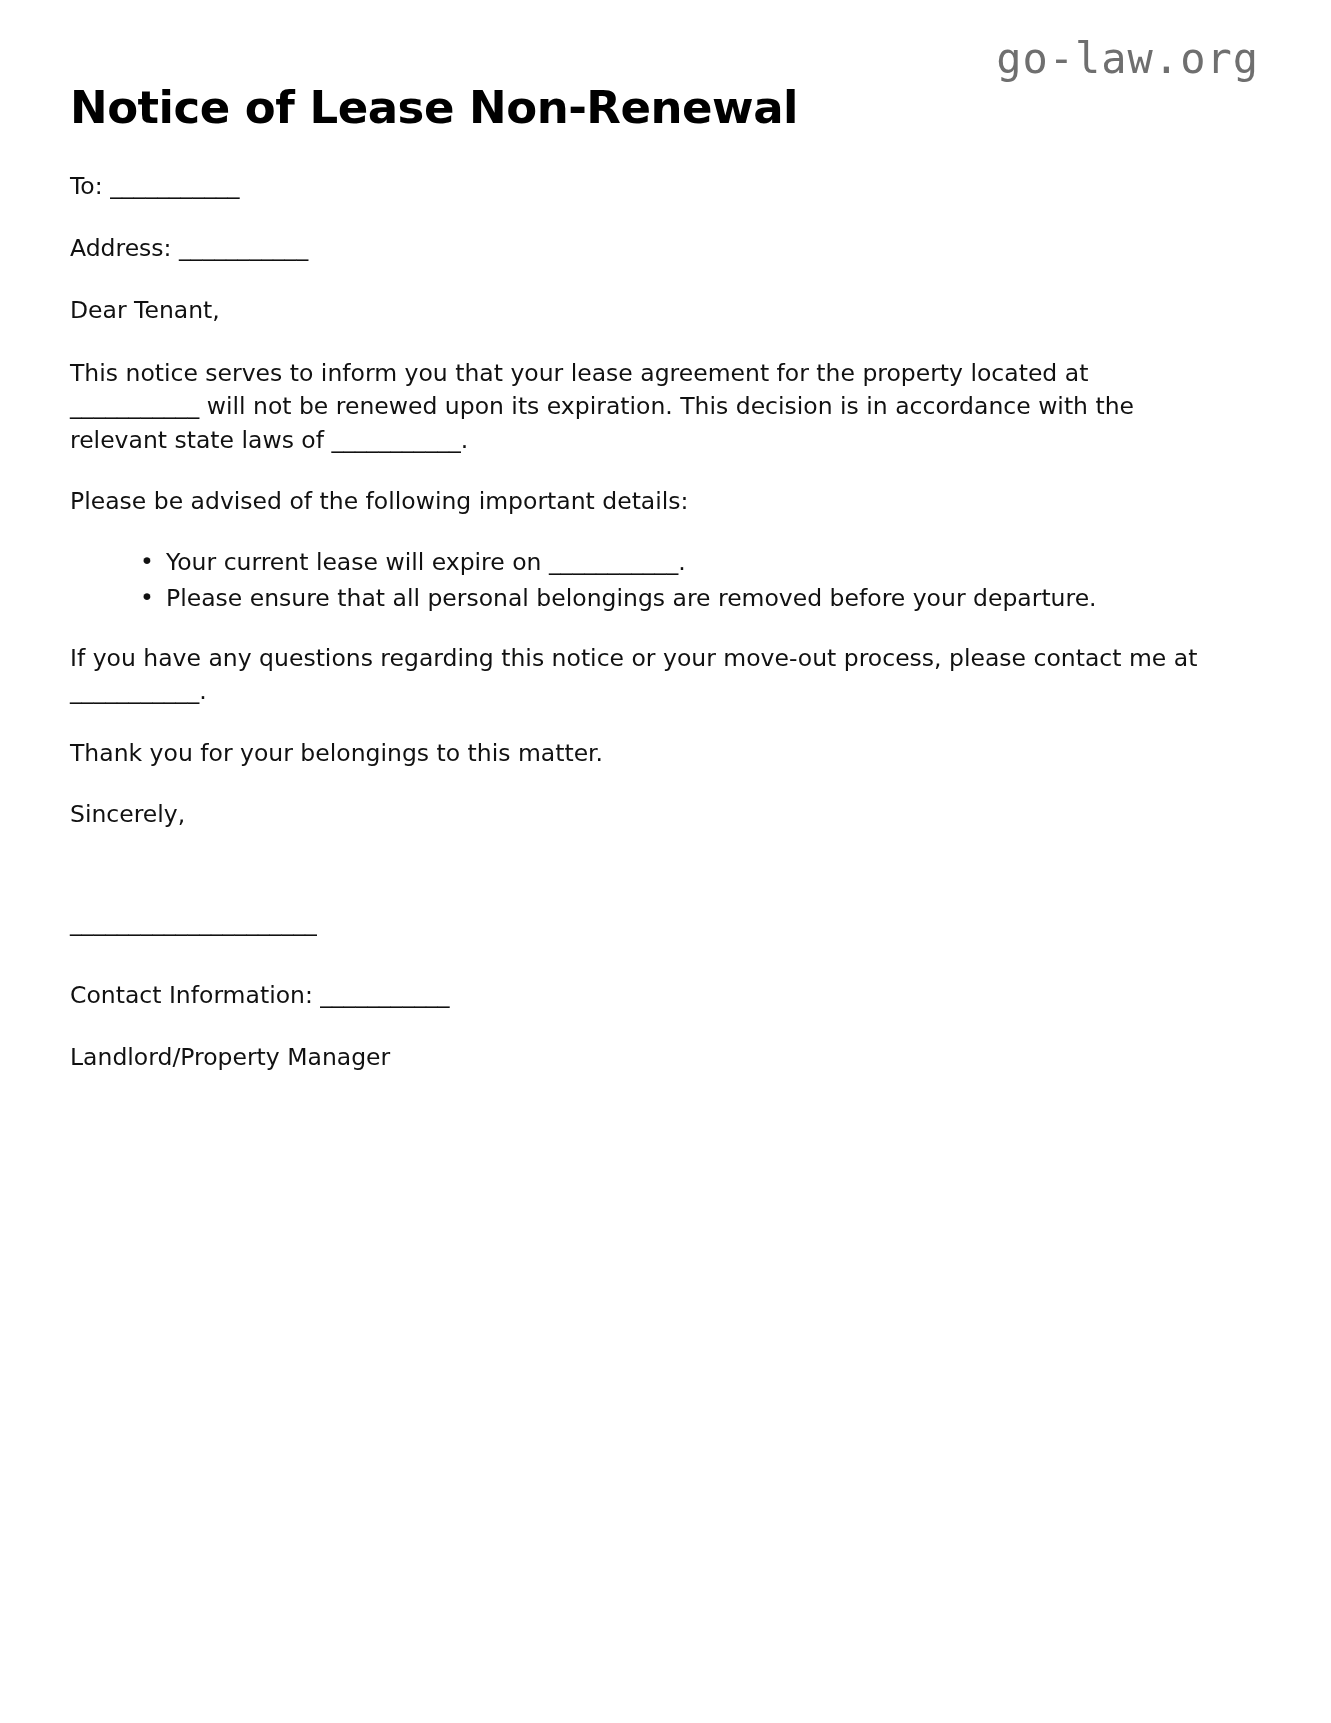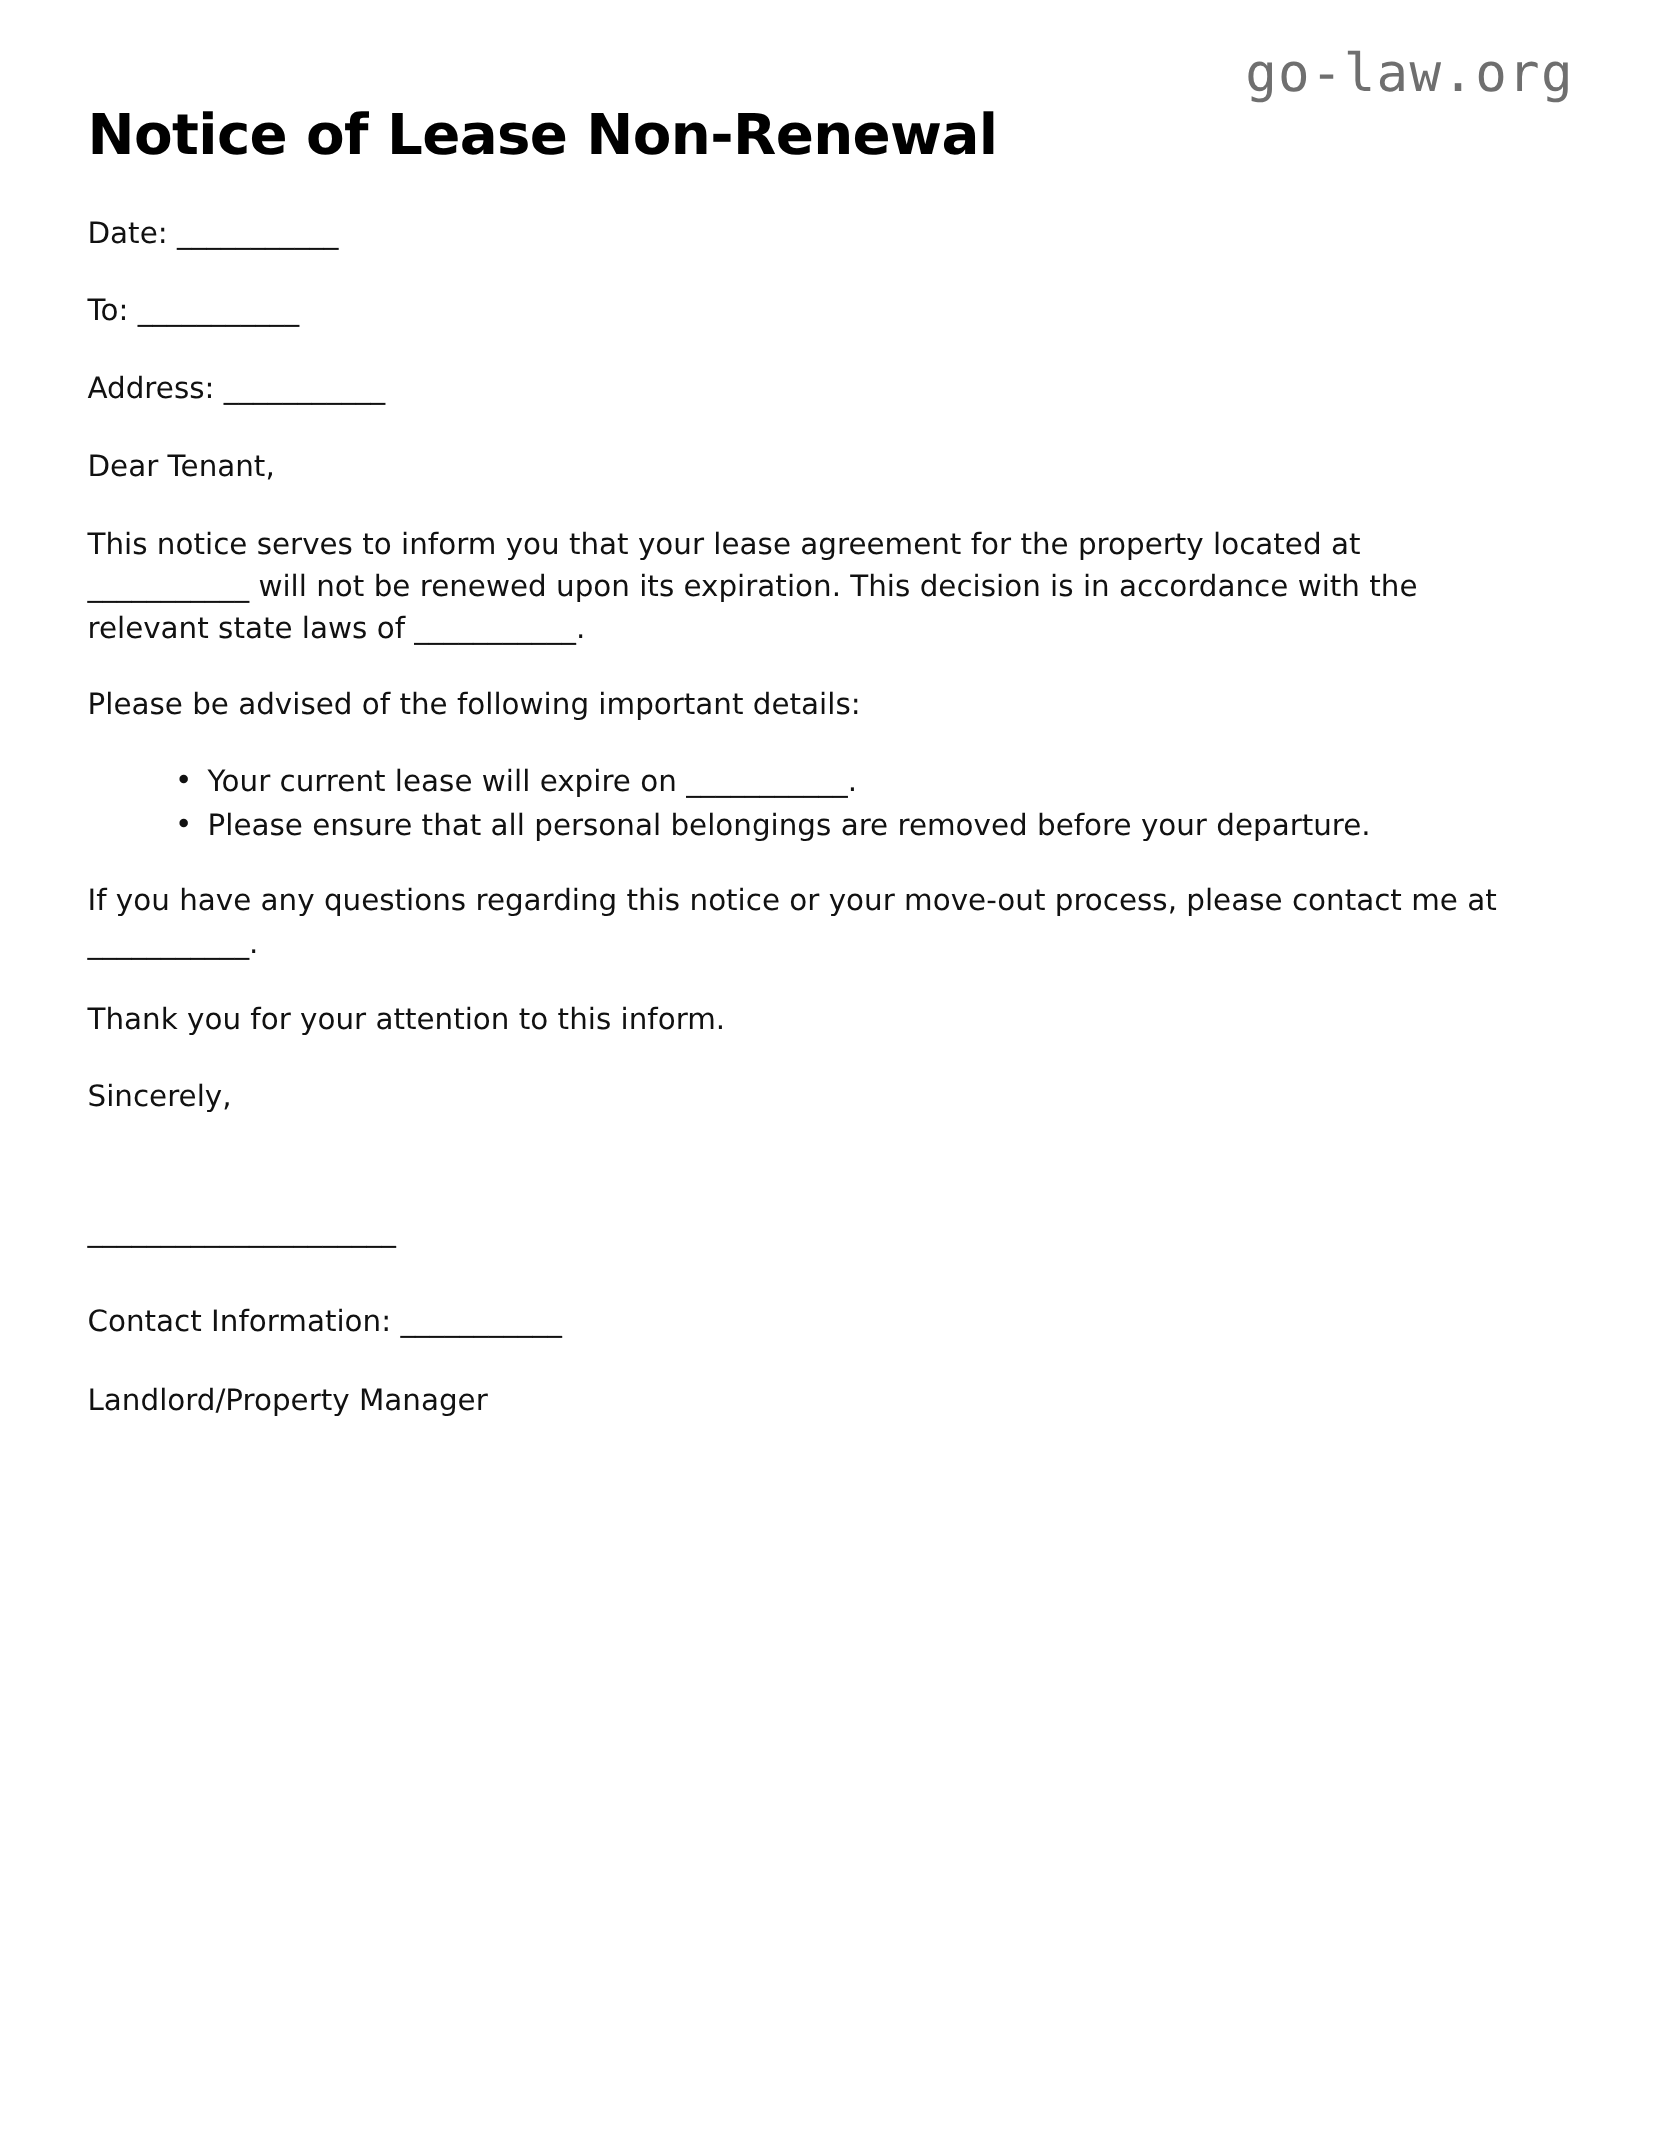--- a/index.html
+++ b/index.html
@@ -92,38 +92,37 @@
 <body>
 
 <div class="page">
 
   <div class="watermark">go-law.org</div>
 
   <h1 class="doc-title">Notice of Lease Non-Renewal</h1>
 
   <div class="body-block">
 
-    <p class="line">Date: ___________</p>
     <p class="line">To: ___________</p>
     <p class="line">Address: ___________</p>
 
     <p class="line">Dear Tenant,</p>
 
     <p class="para">This notice serves to inform you that your lease agreement for the property located at ___________ will not be renewed upon its expiration. This decision is in accordance with the relevant state laws of ___________.</p>
 
     <p class="para">Please be advised of the following important details:</p>
 
     <ul class="details">
       <li>Your current lease will expire on ___________.</li>
       <li>Please ensure that all personal belongings are removed before your departure.</li>
     </ul>
 
     <p class="para">If you have any questions regarding this notice or your move-out process, please contact me at ___________.</p>
 
-    <p class="para">Thank you for your attention to this inform.</p>
+    <p class="para">Thank you for your belongings to this matter.</p>
 
     <p class="para">Sincerely,</p>
 
     <div class="spacer-top"></div>
 
     <p class="sig-line">_____________________</p>
 
     <p class="line">Contact Information: ___________</p>
 
     <p class="line">Landlord/Property Manager</p>

